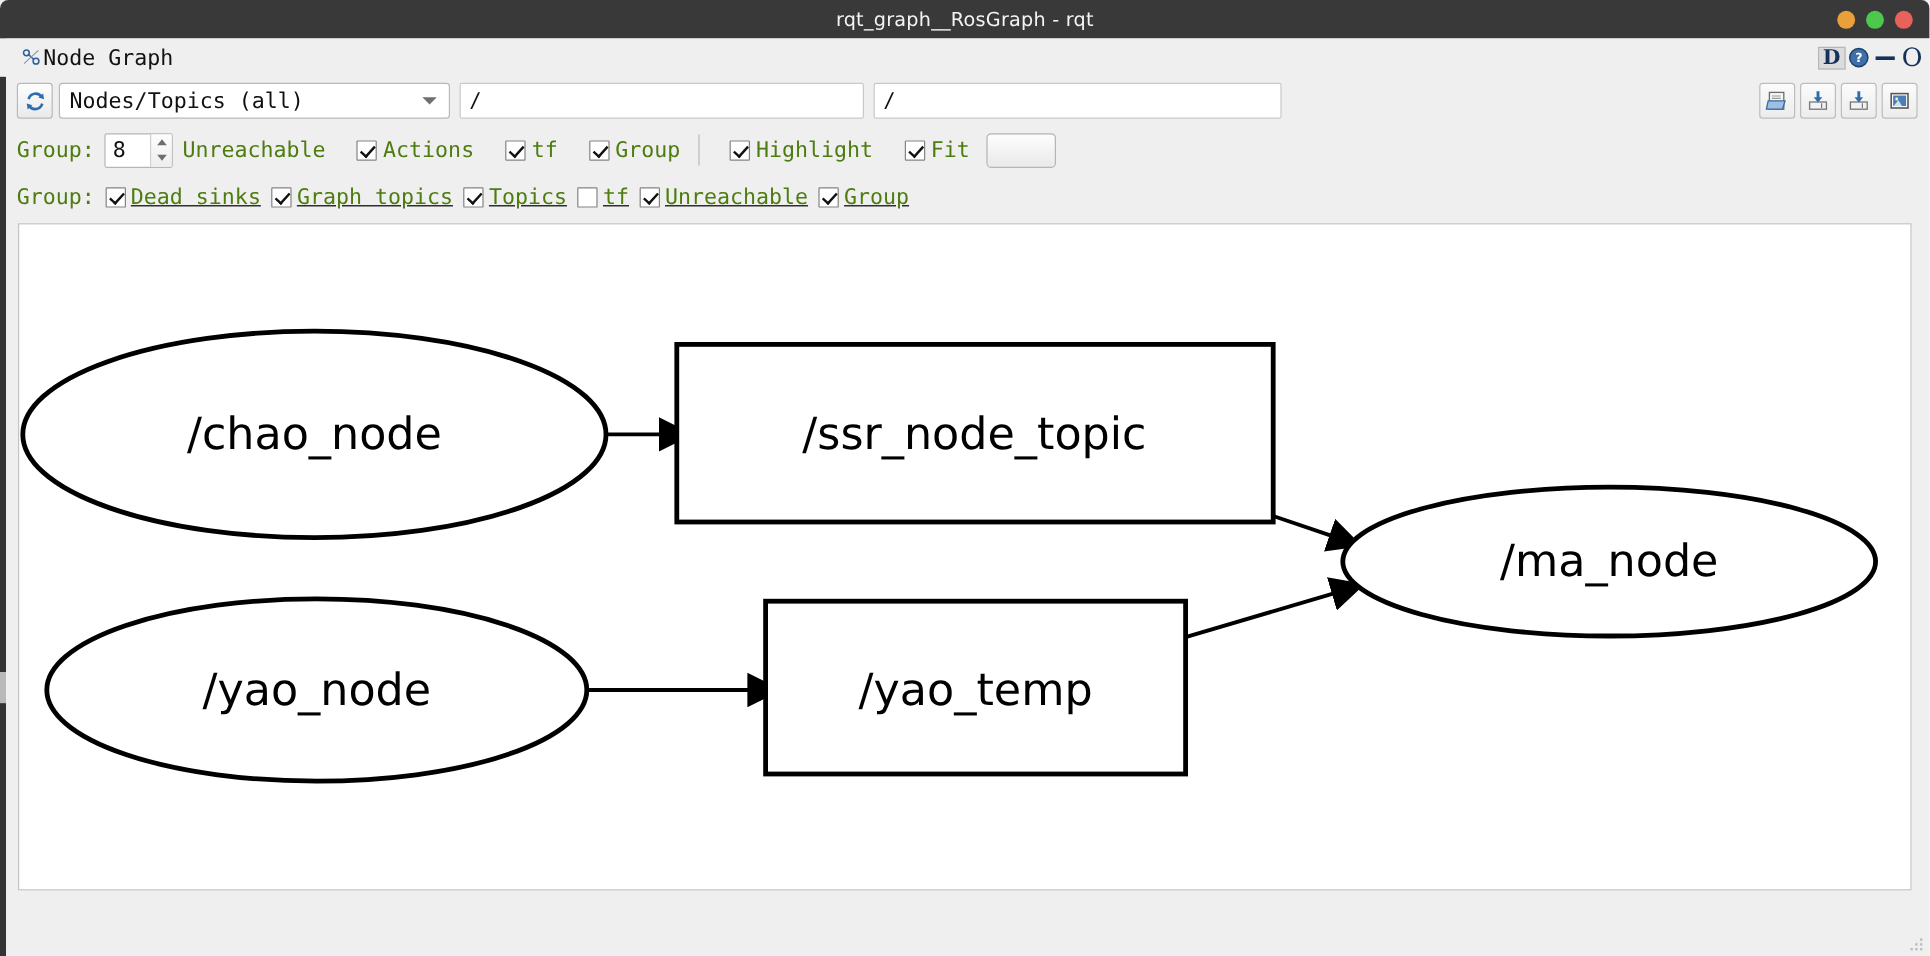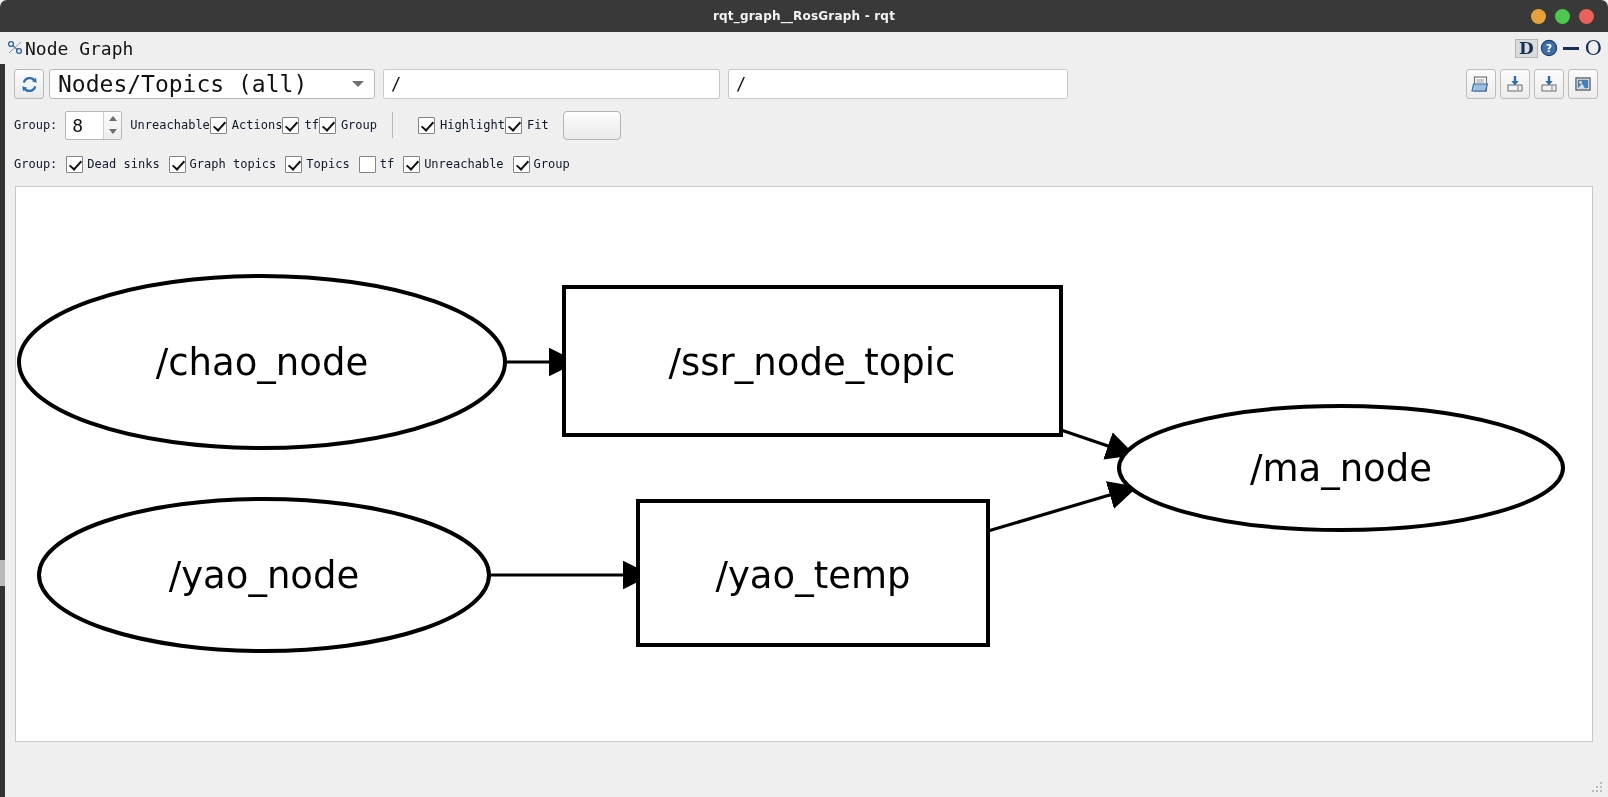--- a/index.html
+++ b/index.html
@@ -24,40 +24,40 @@
     position: absolute; top: 0; left: 0;
     width: 1608px; height: 32px;
     background: #393939;
     border-top-left-radius: 7px;
     border-top-right-radius: 7px;
     display: flex; align-items: center; justify-content: center;
   }
   .titlebar-text {
     color: #f4f4f4;
     font-family: "DejaVu Sans", "Liberation Sans", sans-serif;
-    font-size: 12px; font-weight: bold;
+    font-size: 16px; font-weight: normal;
     letter-spacing: .2px;
     user-select: none;
   }
   .win-buttons {
     position: absolute; right: 14px; top: 0; height: 32px;
     display: flex; align-items: center; gap: 9px;
   }
   .win-dot { width: 15px; height: 15px; border-radius: 50%; }
 
   
   .panel-header {
     position: absolute; top: 32px; left: 0;
     width: 1608px; height: 32px;
     background: #efefef;
     display: flex; align-items: center;
   }
   .panel-title-wrap {
     display: flex; align-items: center; gap: 2px;
-    padding-left: 7px;
+    padding-left: 18px;
   }
   .panel-icon { width: 16px; height: 16px; flex: none; }
   .panel-title {
     font-size: 18px; color: #121212;
     font-family: "DejaVu Sans Mono", "Liberation Mono", monospace;
     white-space: nowrap;
   }
   .panel-ctrls {
     position: absolute; right: 4px; top: 0; height: 32px;
     display: flex; align-items: center; gap: 1px;
@@ -103,21 +103,21 @@
   .combo {
     margin-left: 5px;
     width: 326px; height: 30px;
     background: #ffffff;
     border: 1px solid #b9b9b9; border-radius: 3px;
     box-sizing: border-box;
     display: flex; align-items: center;
     position: relative;
   }
   .combo-label {
-    font-size: 23px; color: #111; padding-left: 8px;
+    font-size: 18px; color: #111; padding-left: 8px;
     white-space: nowrap;
   }
   .combo-arrow {
     position: absolute; right: 10px; top: 50%;
     width: 0; height: 0;
     border-left: 6px solid transparent;
     border-right: 6px solid transparent;
     border-top: 6px solid #6f6f6f;
     transform: translateY(-3px);
   }
@@ -143,21 +143,21 @@
     box-sizing: border-box;
     display: flex; align-items: center; justify-content: center;
   }
 
   
   .toolbar2 {
     position: absolute; top: 108px; left: 14px;
     height: 34px; display: flex; align-items: center;
   }
   .lbl {
-    font-size: 12px; color: #0f172a;
+    font-size: 18px; color: #4d7c0f;
     font-family: "DejaVu Sans Mono", "Liberation Mono", monospace;
     white-space: nowrap;
   }
   .spin {
     margin-left: 8px; margin-right: 8px;
     width: 57px; height: 29px;
     background: #fff; border: 1px solid #b6b6b6;
     border-radius: 2px; box-sizing: border-box;
     display: flex; align-items: center; position: relative;
   }
@@ -170,21 +170,21 @@
     align-items: center; justify-content: space-around;
   }
   .spin-up, .spin-dn {
     width: 0; height: 0;
     border-left: 4px solid transparent;
     border-right: 4px solid transparent;
   }
   .spin-up { border-bottom: 5px solid #6d6d6d; }
   .spin-dn { border-top: 5px solid #6d6d6d; }
 
-  .cbgroup { display: flex; align-items: center; gap: 5px; margin-left: 0; }
+  .cbgroup { display: flex; align-items: center; gap: 5px; margin-left: 26px; }
   .cbox {
     width: 17px; height: 17px; flex: none;
     background: #ffffff; border: 1px solid #848484;
     border-radius: 1px; box-sizing: border-box;
     position: relative;
   }
   .cbox.checked::after {
     content: "";
     position: absolute; left: 5px; top: 1px;
     width: 5px; height: 10px;
@@ -201,21 +201,21 @@
     background: linear-gradient(#fdfdfd, #e9e9e9);
     border: 1px solid #b4b4b4; border-radius: 4px;
     box-sizing: border-box;
   }
 
   
   .toolbar3 {
     position: absolute; top: 148px; left: 14px;
     height: 32px; display: flex; align-items: center;
   }
-  .toolbar3 .cbgroup { margin-left: 9px; gap: 4px; }
+  .toolbar3 .cbgroup { margin-left: 9px; gap: 4px; text-decoration: underline; }
 
   
   .canvas {
     position: absolute;
     left: 15px; top: 186px;
     width: 1578px; height: 556px;
     background: #ffffff;
     border: 1px solid #c4c4c4;
     box-sizing: border-box;
     overflow: hidden;

